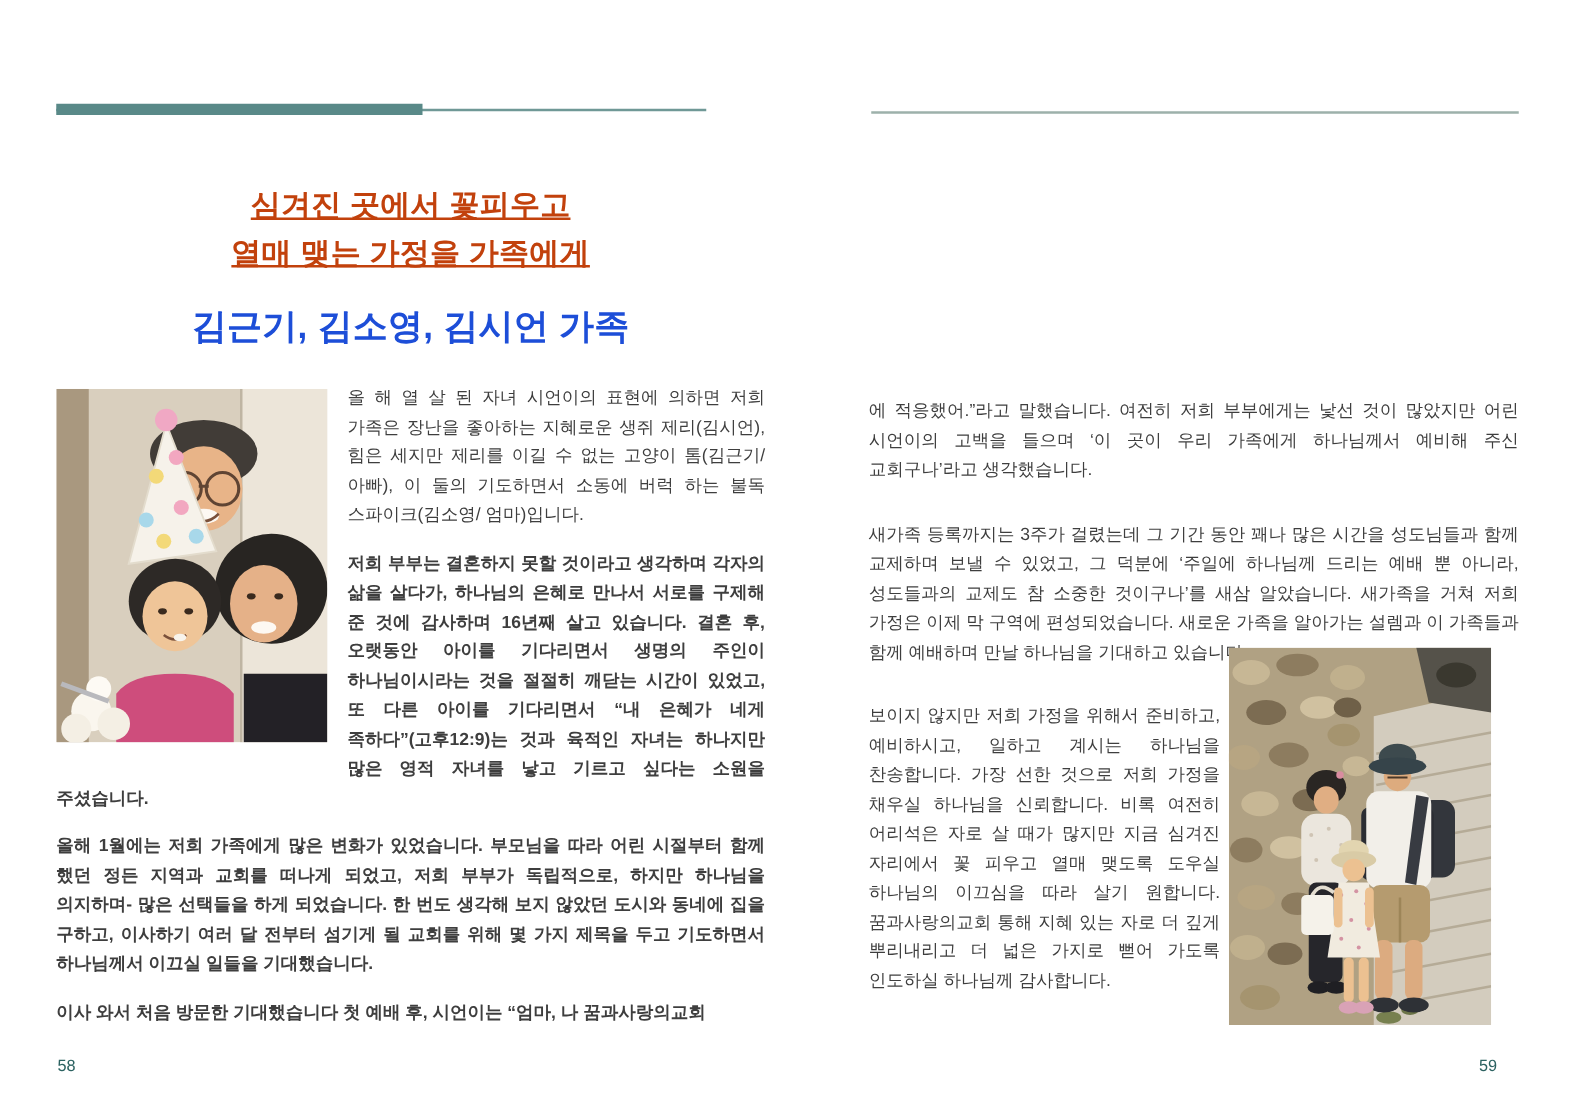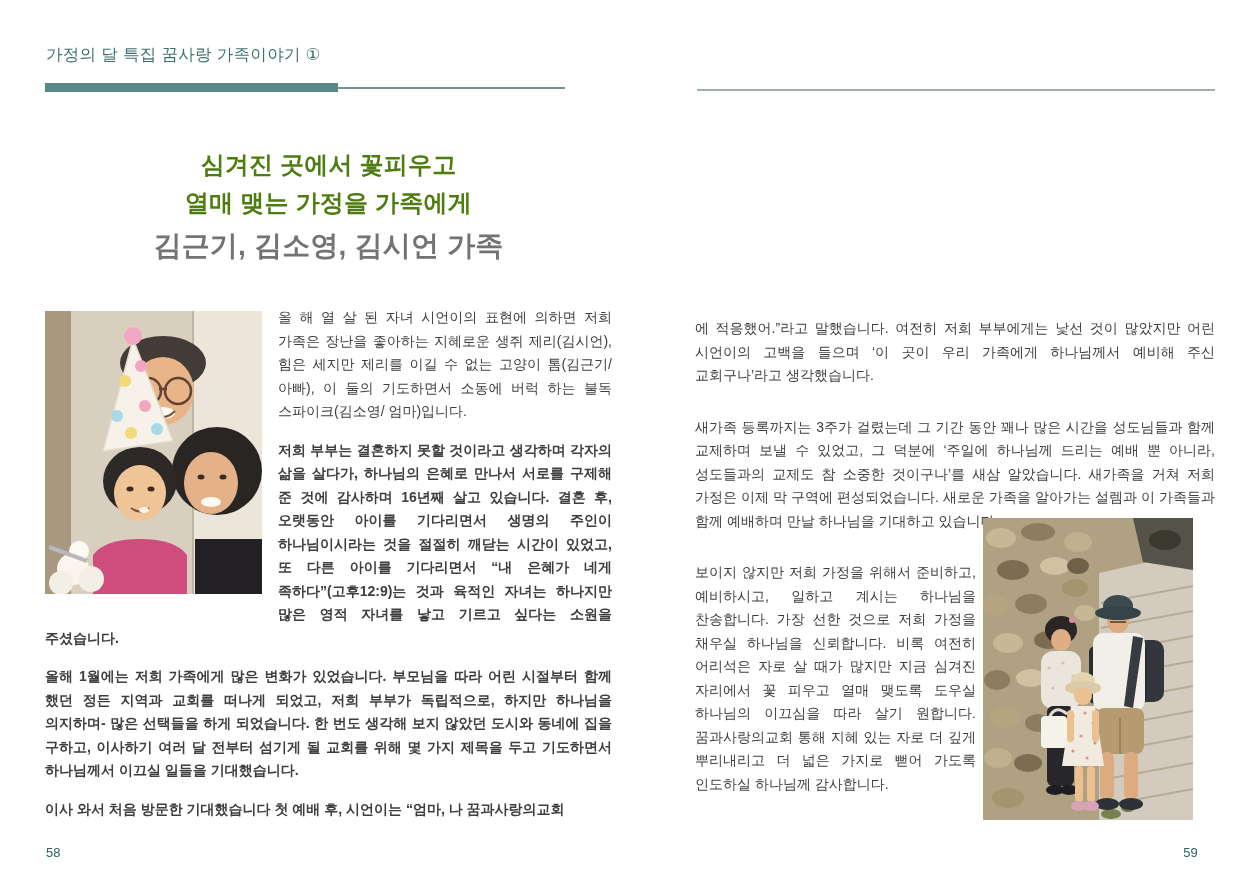--- a/index.html
+++ b/index.html
@@ -10,22 +10,22 @@
   
   .kicker{
     position:absolute;left:46px;top:44px;font-size:16.5px;font-weight:500;
     color:#3f6f6e;letter-spacing:.3px;white-space:nowrap;
   }
   .kicker-thin-line{position:absolute;left:45px;top:87px;width:520px;height:2px;background:#6f9896;}
   .kicker-thick-bar{position:absolute;left:45px;top:83px;width:293px;height:9px;background:#598988;}
   .right-rule{position:absolute;left:697px;top:89px;width:518px;height:2px;background:#9db1ab;}
   
   .title-block{position:absolute;left:45px;top:146px;width:567px;text-align:center;}
-  .title-sub{font-size:24px;font-weight:600;color:#4d7c0f;line-height:38px;letter-spacing:.2px;}
-  .title-main{font-size:28px;font-weight:700;color:#737373;line-height:42px;margin-top:3px;letter-spacing:.2px;}
+  .title-sub{font-size:24px;font-weight:600;color:#c2410c;line-height:38px;letter-spacing:.2px;text-decoration:underline;}
+  .title-main{font-size:28px;font-weight:700;color:#1d4ed8;line-height:42px;margin-top:18px;letter-spacing:.2px;}
   
   .body{font-size:14px;line-height:23.5px;color:#3e3e3e;text-align:justify;word-break:keep-all;}
   .left-body{position:absolute;left:45px;top:306px;width:567px;}
   .right-body{position:absolute;left:695px;top:306px;width:520px;margin-top:11px;}
   .body p{margin:0;}
   .left-body p + p{margin-top:15px;font-weight:bold;}
   .right-body p + p{margin-top:28px;}
   .right-body p.narrow{width:281px;}
   
   .photo{overflow:hidden;}
@@ -35,21 +35,20 @@
   
   .page-number{position:absolute;top:845px;font-size:13px;color:#2c6261;text-align:center;}
   .pn-left{left:46px;}
   .pn-right{left:1168px;width:45px;text-align:center;}
 </style>
 </head>
 <body>
 
 <div class="sheet">
 
-  <div class="kicker">가정의 달 특집 꿈사랑 가족이야기 ①</div>
   <div class="kicker-thin-line"></div>
   <div class="kicker-thick-bar"></div>
 
   <div class="right-rule"></div>
 
   <div class="title-block">
     <div class="title-sub">심겨진 곳에서 꽃피우고</div>
     <div class="title-sub">열매 맺는 가정을 가족에게</div>
     <div class="title-main">김근기, 김소영, 김시언 가족</div>
   </div>

